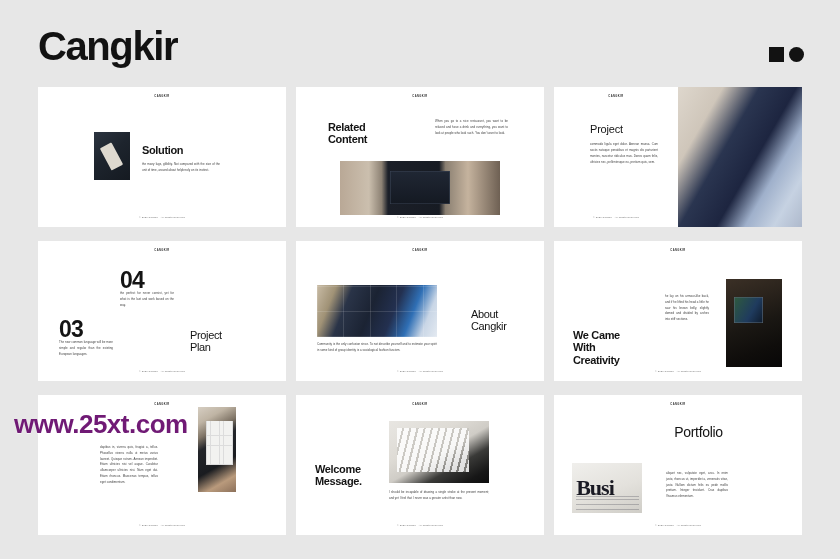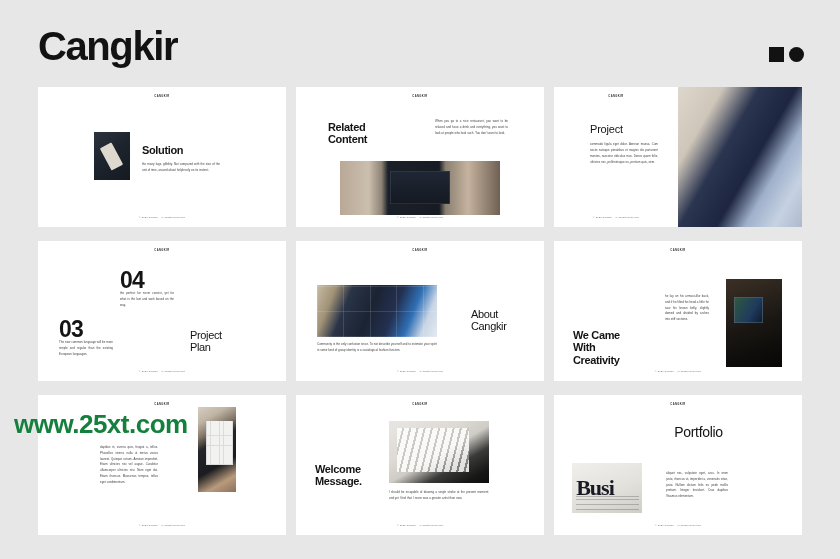--- a/index.html
+++ b/index.html
@@ -203,21 +203,21 @@
 
   
   .s9-title { position:absolute; left:0; right:0; top:30px; text-align:center;
               font-size:14px; font-weight:400; letter-spacing:-.3px;padding-left:41px; }
   .s9-img { position:absolute; left:18px; top:68px; width:70px; height:50px; }
   .s9-txt { position:absolute; left:112px; top:76px; width:62px; }
 
   
   .watermark {
     position:absolute; left:14px; bottom:2px;
-    font-size:26px; font-weight:700; color:#15803d;
+    font-size:26px; font-weight:700; color:#701a75;
     letter-spacing:-.5px; line-height:1;
     text-shadow: 0 1px 0 rgba(255,255,255,.6);
   }
 </style>
 </head>
 <body>
 
 <div class="page">
 
   <div class="topbar">

